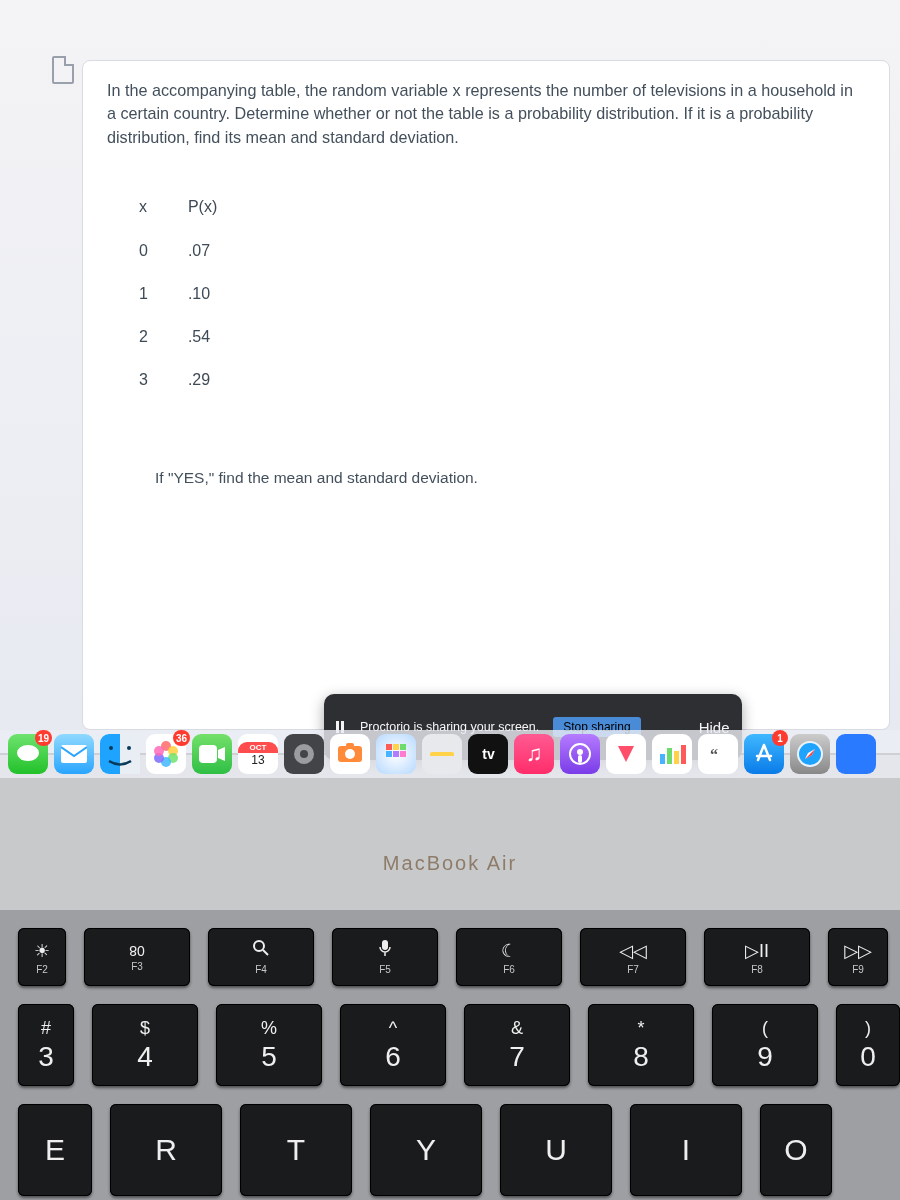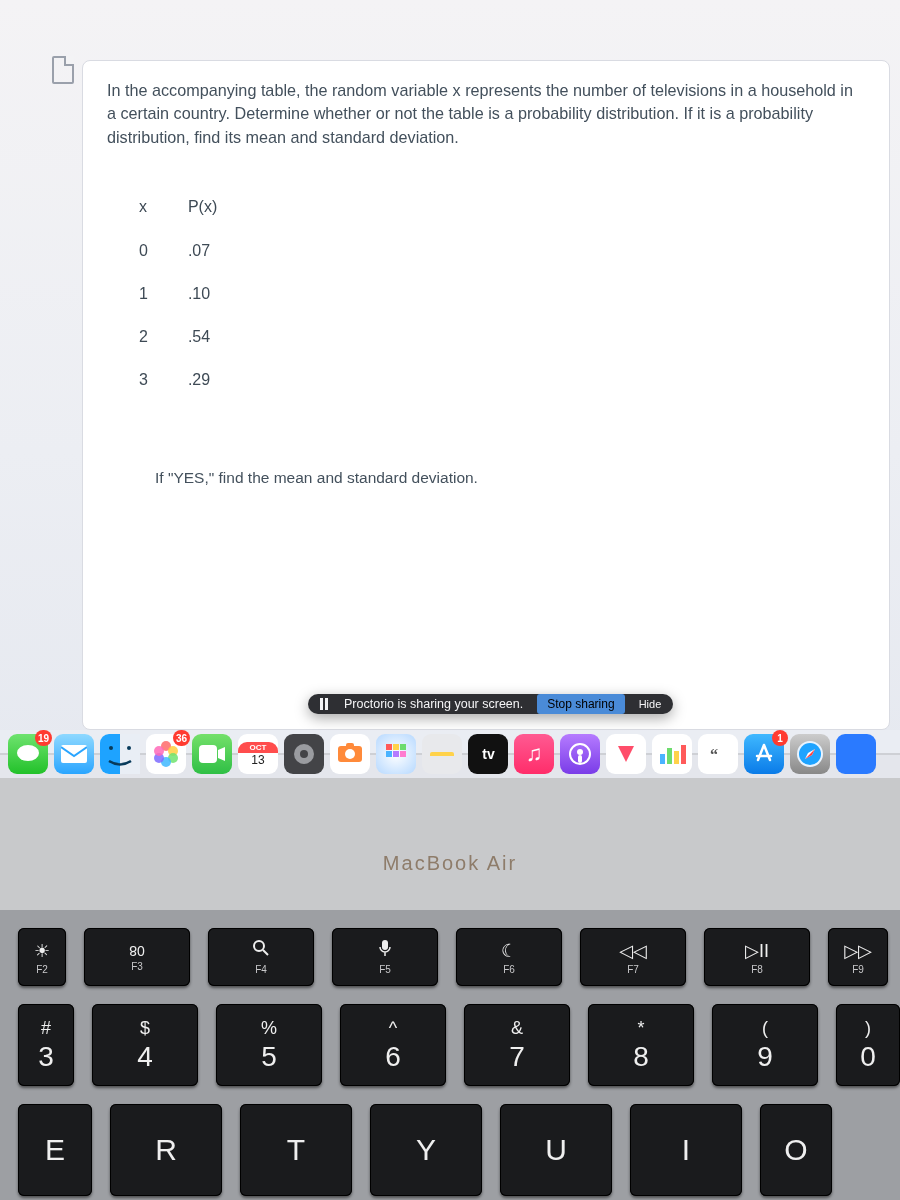--- a/index.html
+++ b/index.html
@@ -54,34 +54,34 @@
   }
   .cursor:after{
     content:""; position:absolute; left:-2px; top:0;
     border: 6px solid transparent; border-left-color:#2a2a2a; transform: scaleY(.6);
   }
   .q-sub { margin-left: 48px; margin-top: 66px; font-size: 15.5px; }
 
   
   .banner {
     position: absolute;
-    left: 308px; top: 694px;
+    left: 324px; top: 694px;
     background: #2e2f33; color: #f5f5f7;
     border-radius: 10px;
     display: flex; align-items: center; gap: 14px;
-    padding: 0 12px;
+    padding: 23px 12px;
     font-size: 12.5px;
     box-shadow: 0 4px 14px rgba(0,0,0,.35);
   }
   .banner .pause-icon {
     width: 10px; display:flex; gap:2px;
   }
   .banner .pause-icon span { width:3px; height:12px; background:#f3f3f5; }
   .banner .stop { background:#4a8bd8; color:#000000; padding:3px 10px; border-radius:3px; font-size:12px; }
-  .banner .hide { font-size:11px; }
+  .banner .hide { font-size:15px;margin-left:44px; }
 
   
   .dock {
     position: absolute; left: 0; right: 0; top: 730px;
     height: 48px;
     display:flex; align-items:center; gap:6px;
     padding: 0 8px;
     background: rgba(235,237,244,.8);
   }
   .dock .app {

